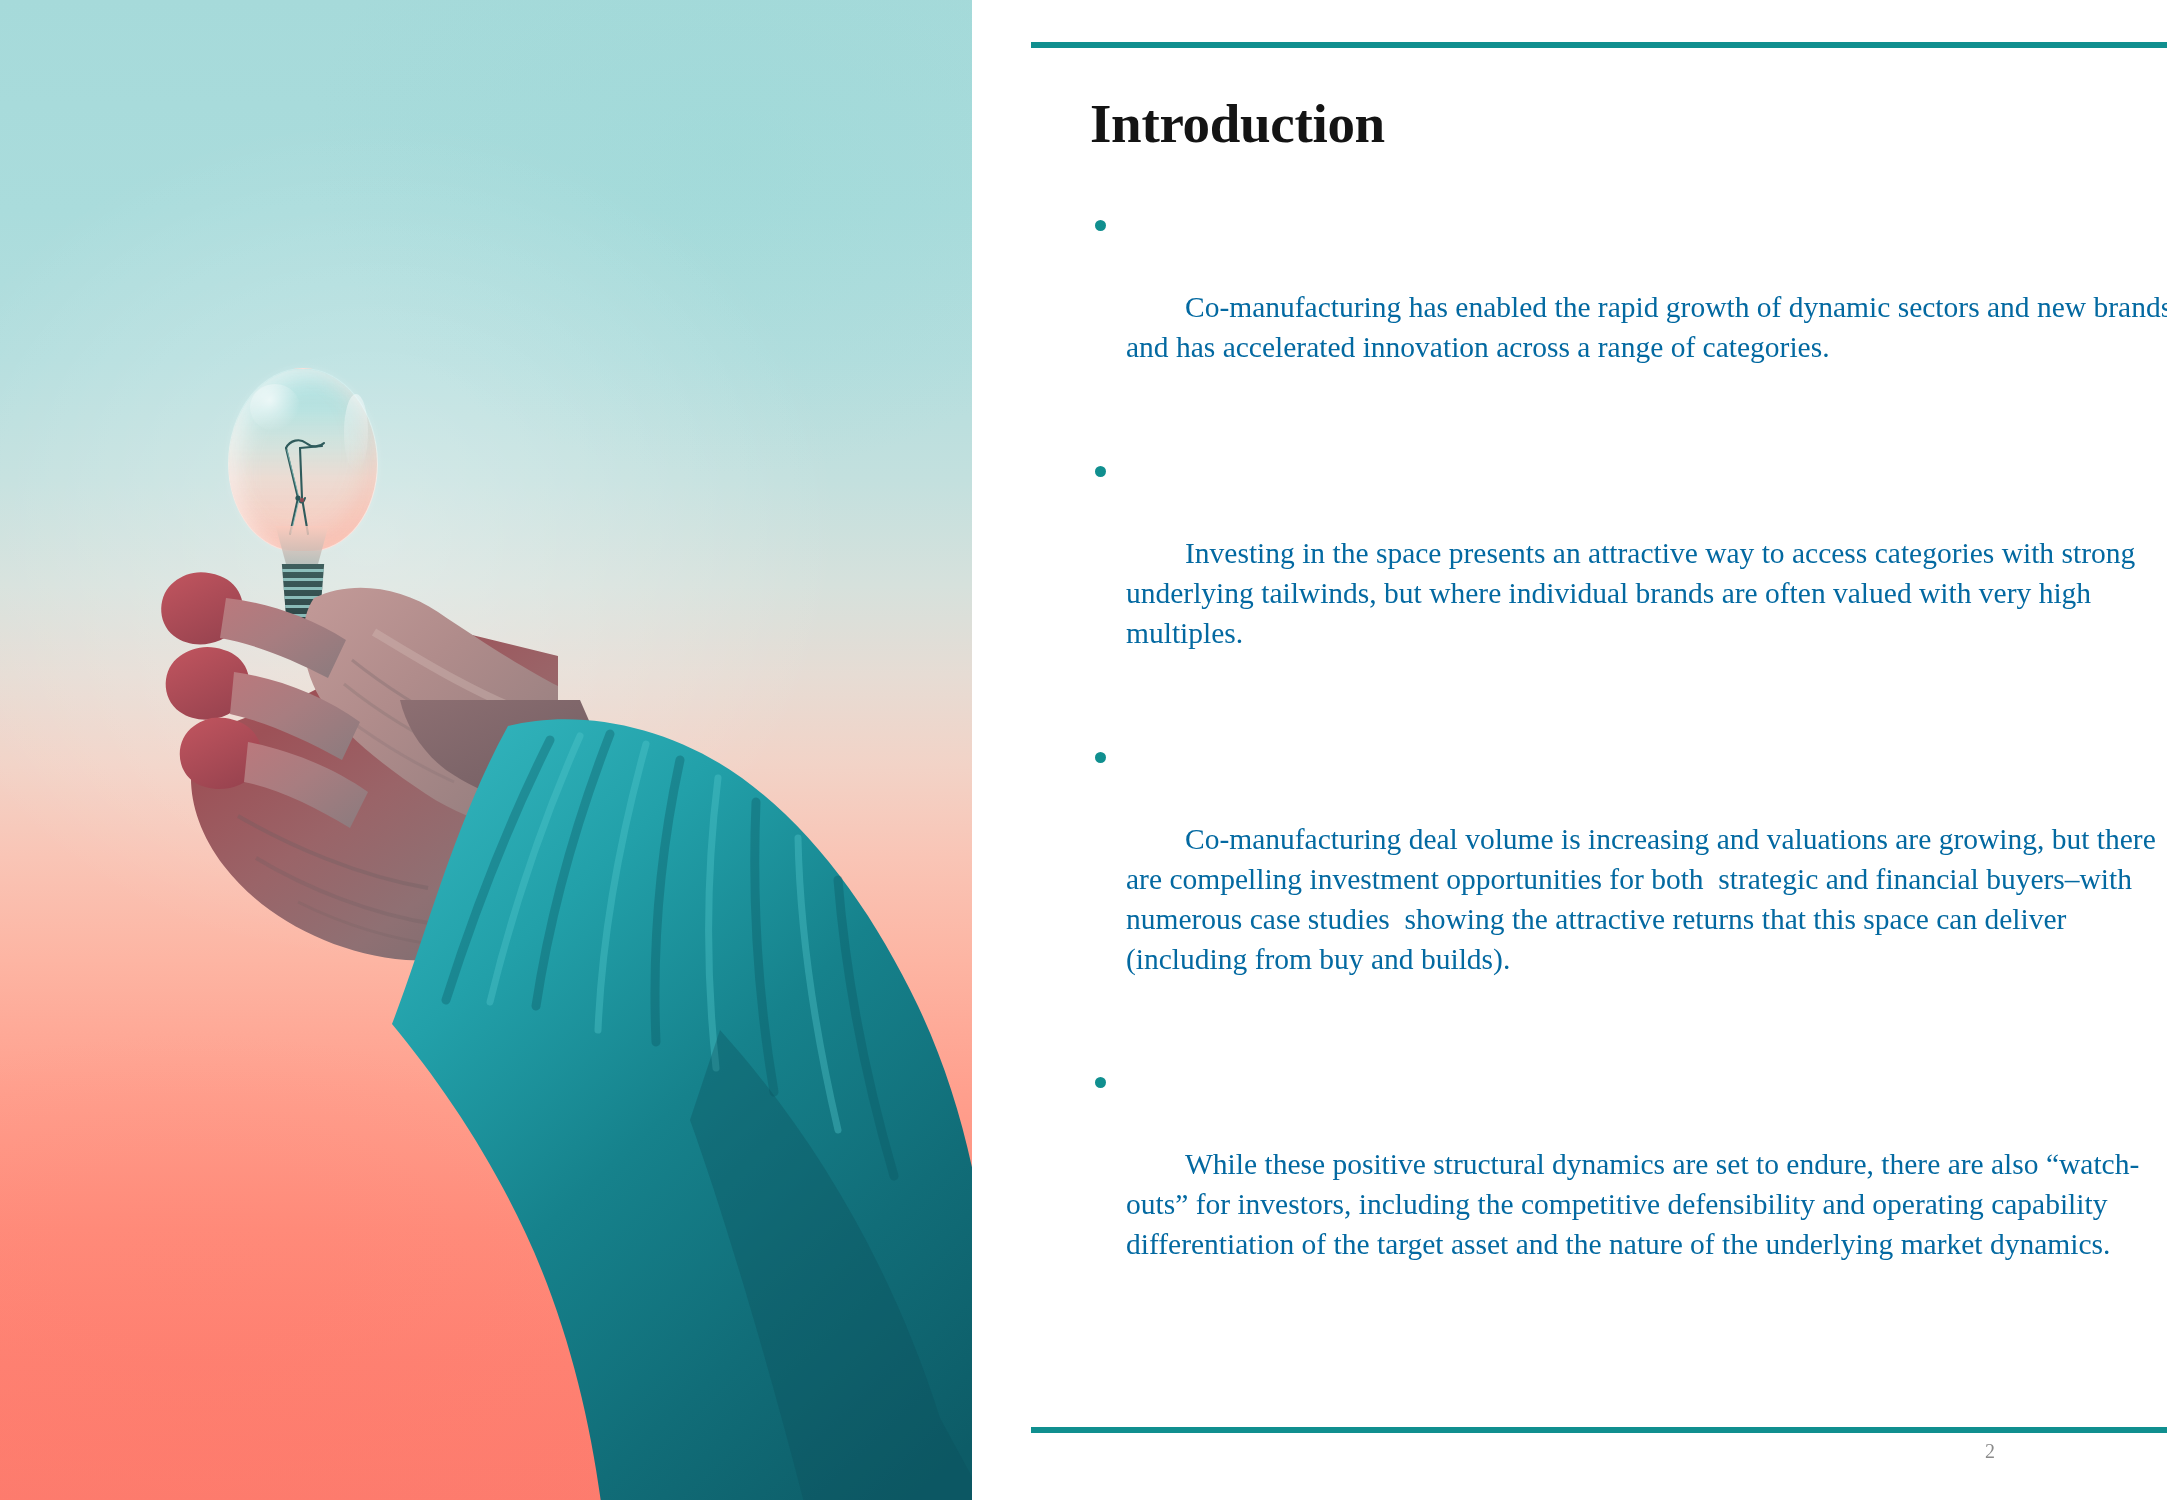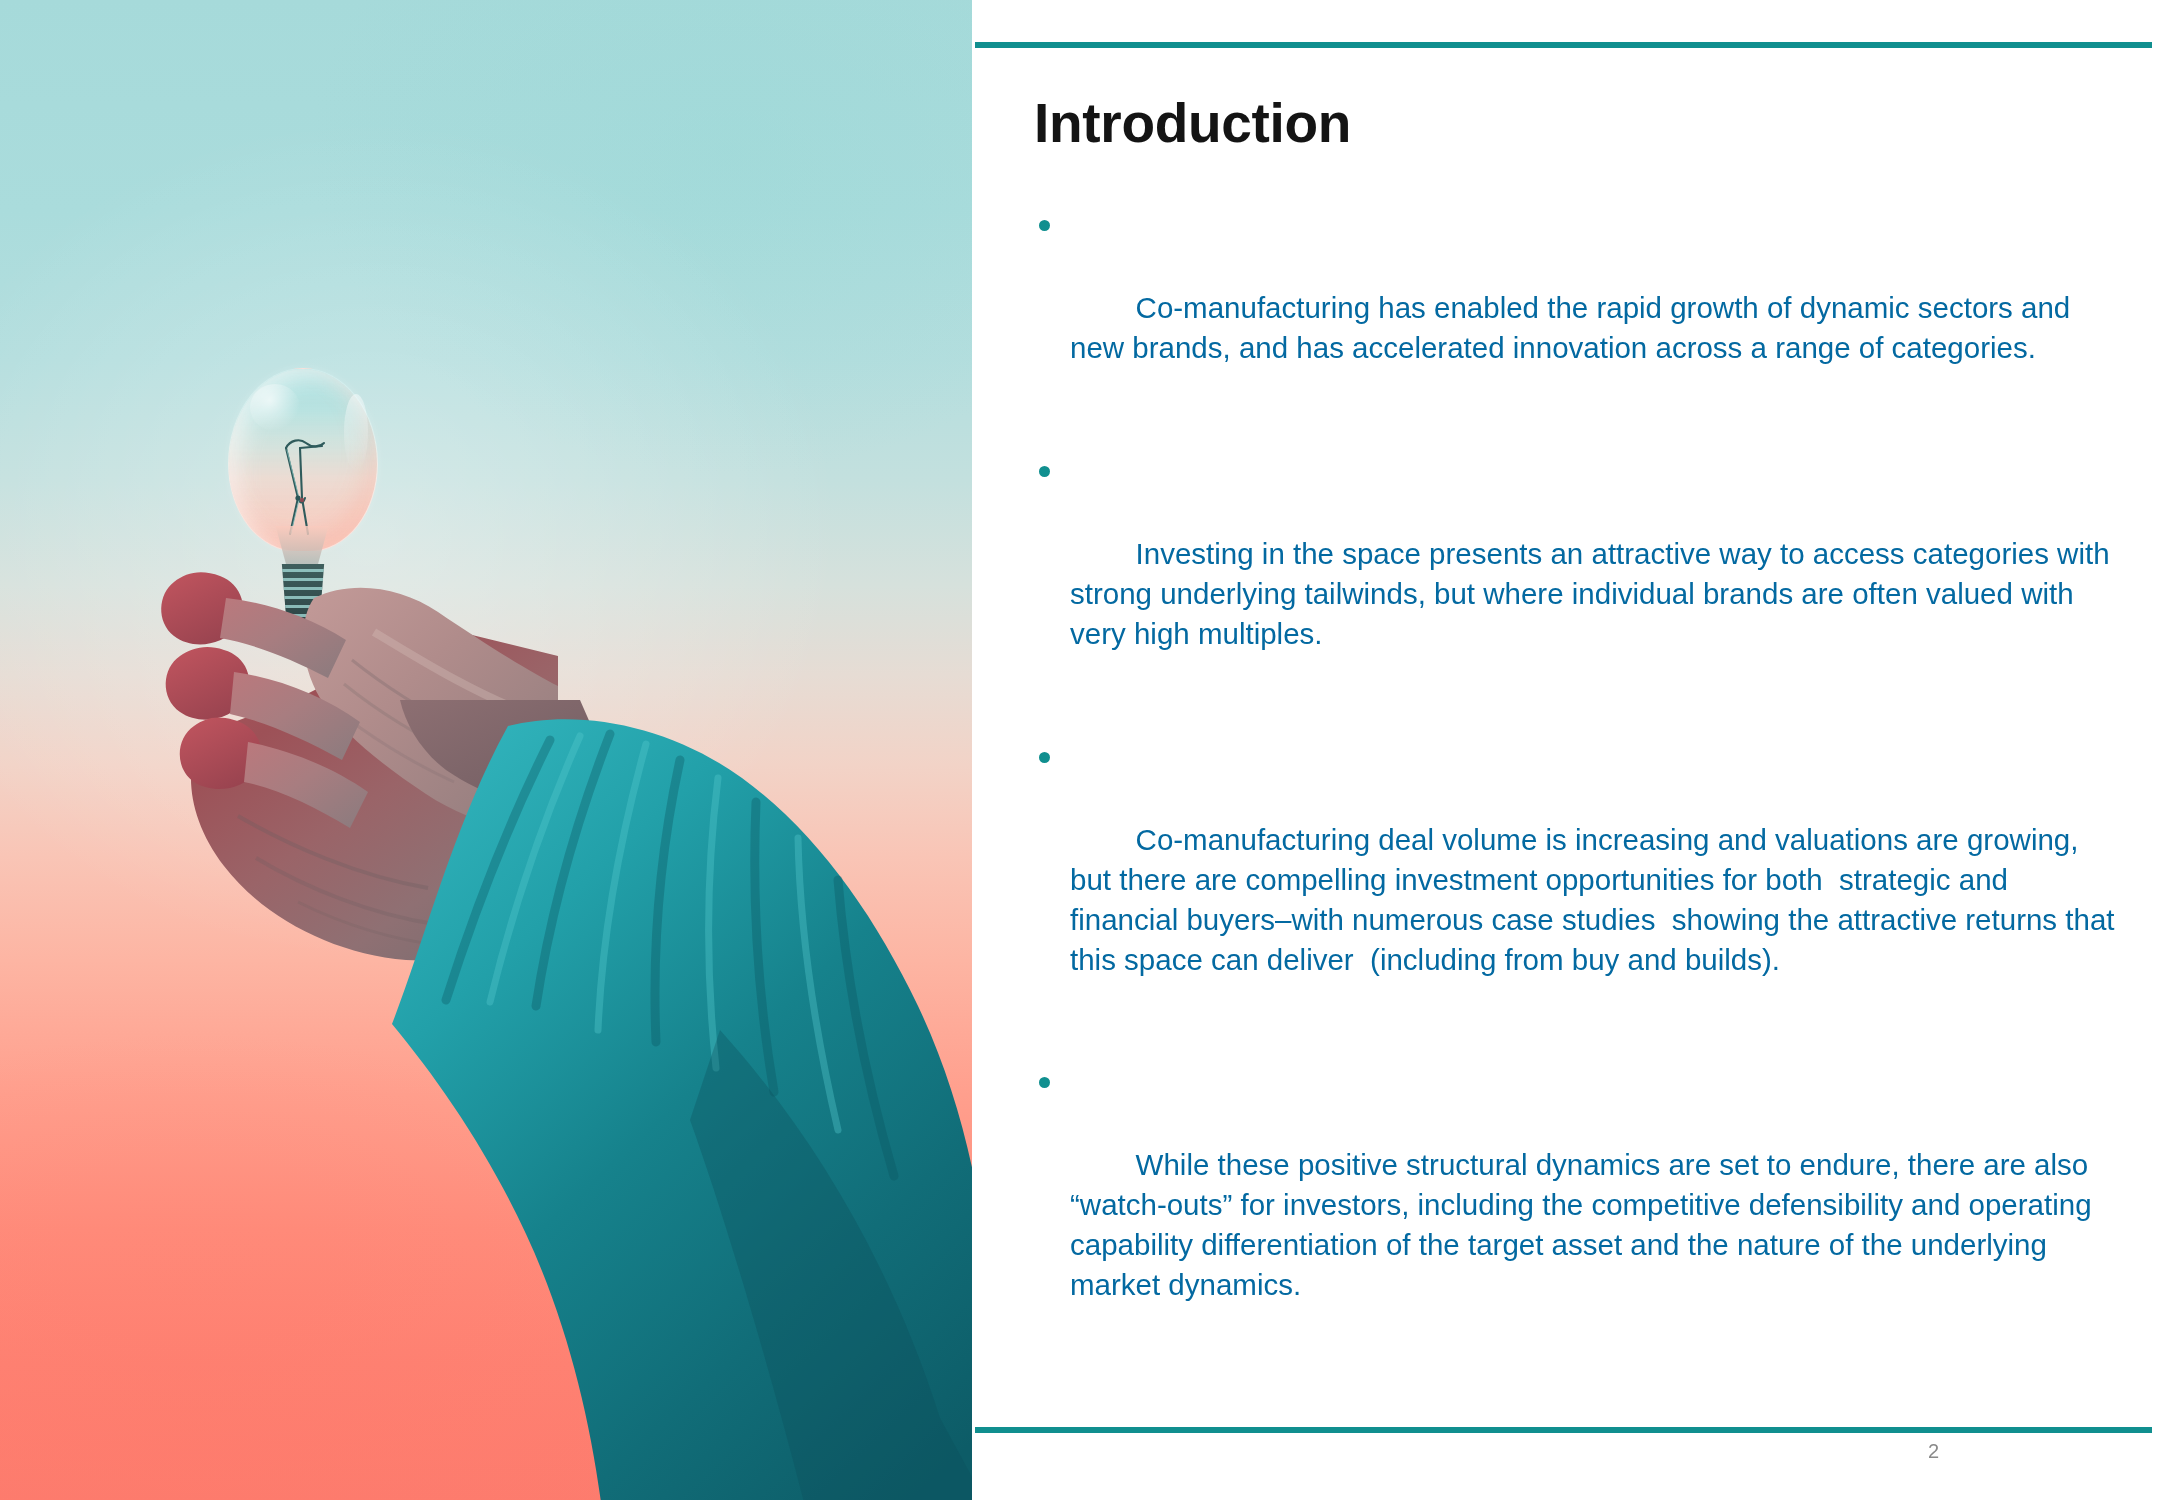--- a/index.html
+++ b/index.html
@@ -142,25 +142,26 @@
     left: 250px;
     top: 700px;
     width: 740px;
     height: 810px;
   }
   .arm svg { width: 100%; height: 100%; display: block; }
 
   
   #content {
     position: absolute;
-    left: 972px;
+    left: 1028px;
     top: 0;
     width: 1003px;
     height: 1500px;
     background: #ffffff;
+    font-family: Liberation Serif, serif;
   }
   .rule {
     position: absolute;
     height: 6px;
     background: #108f8f;
   }
   .rule.top { left: 3px;  top: 42px;   width: 1177px; }
   .rule.bottom { left: 3px; top: 1427px; width: 1177px; }
 
   .slide-title {

